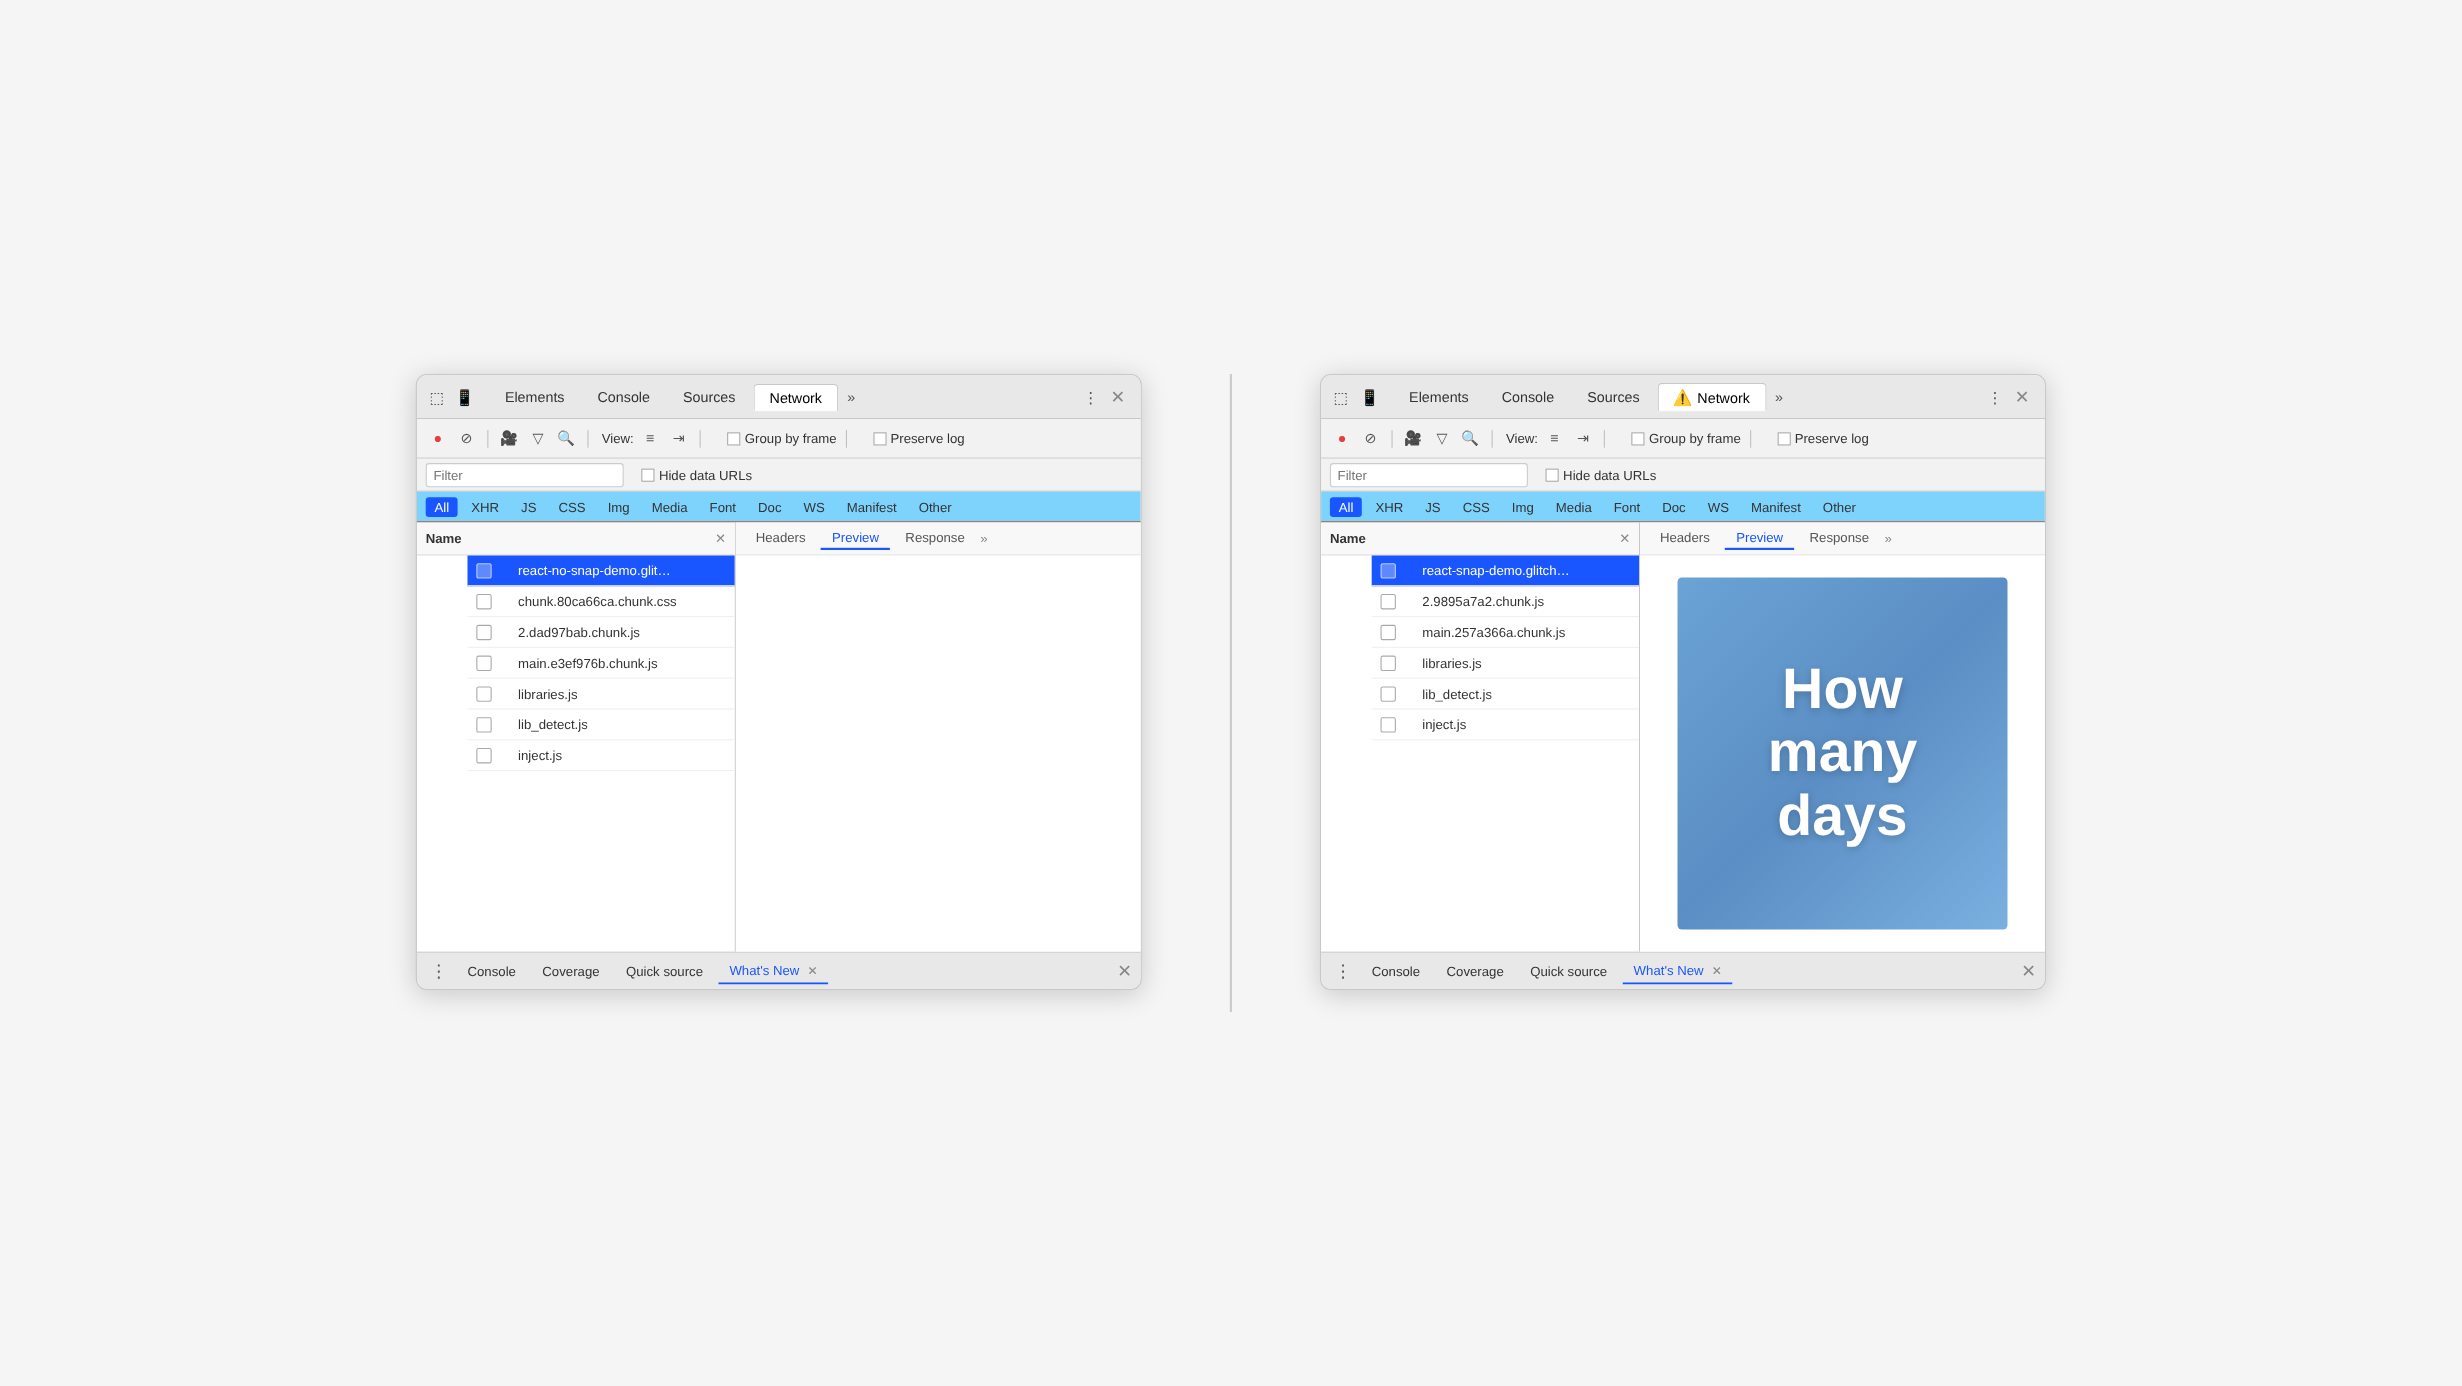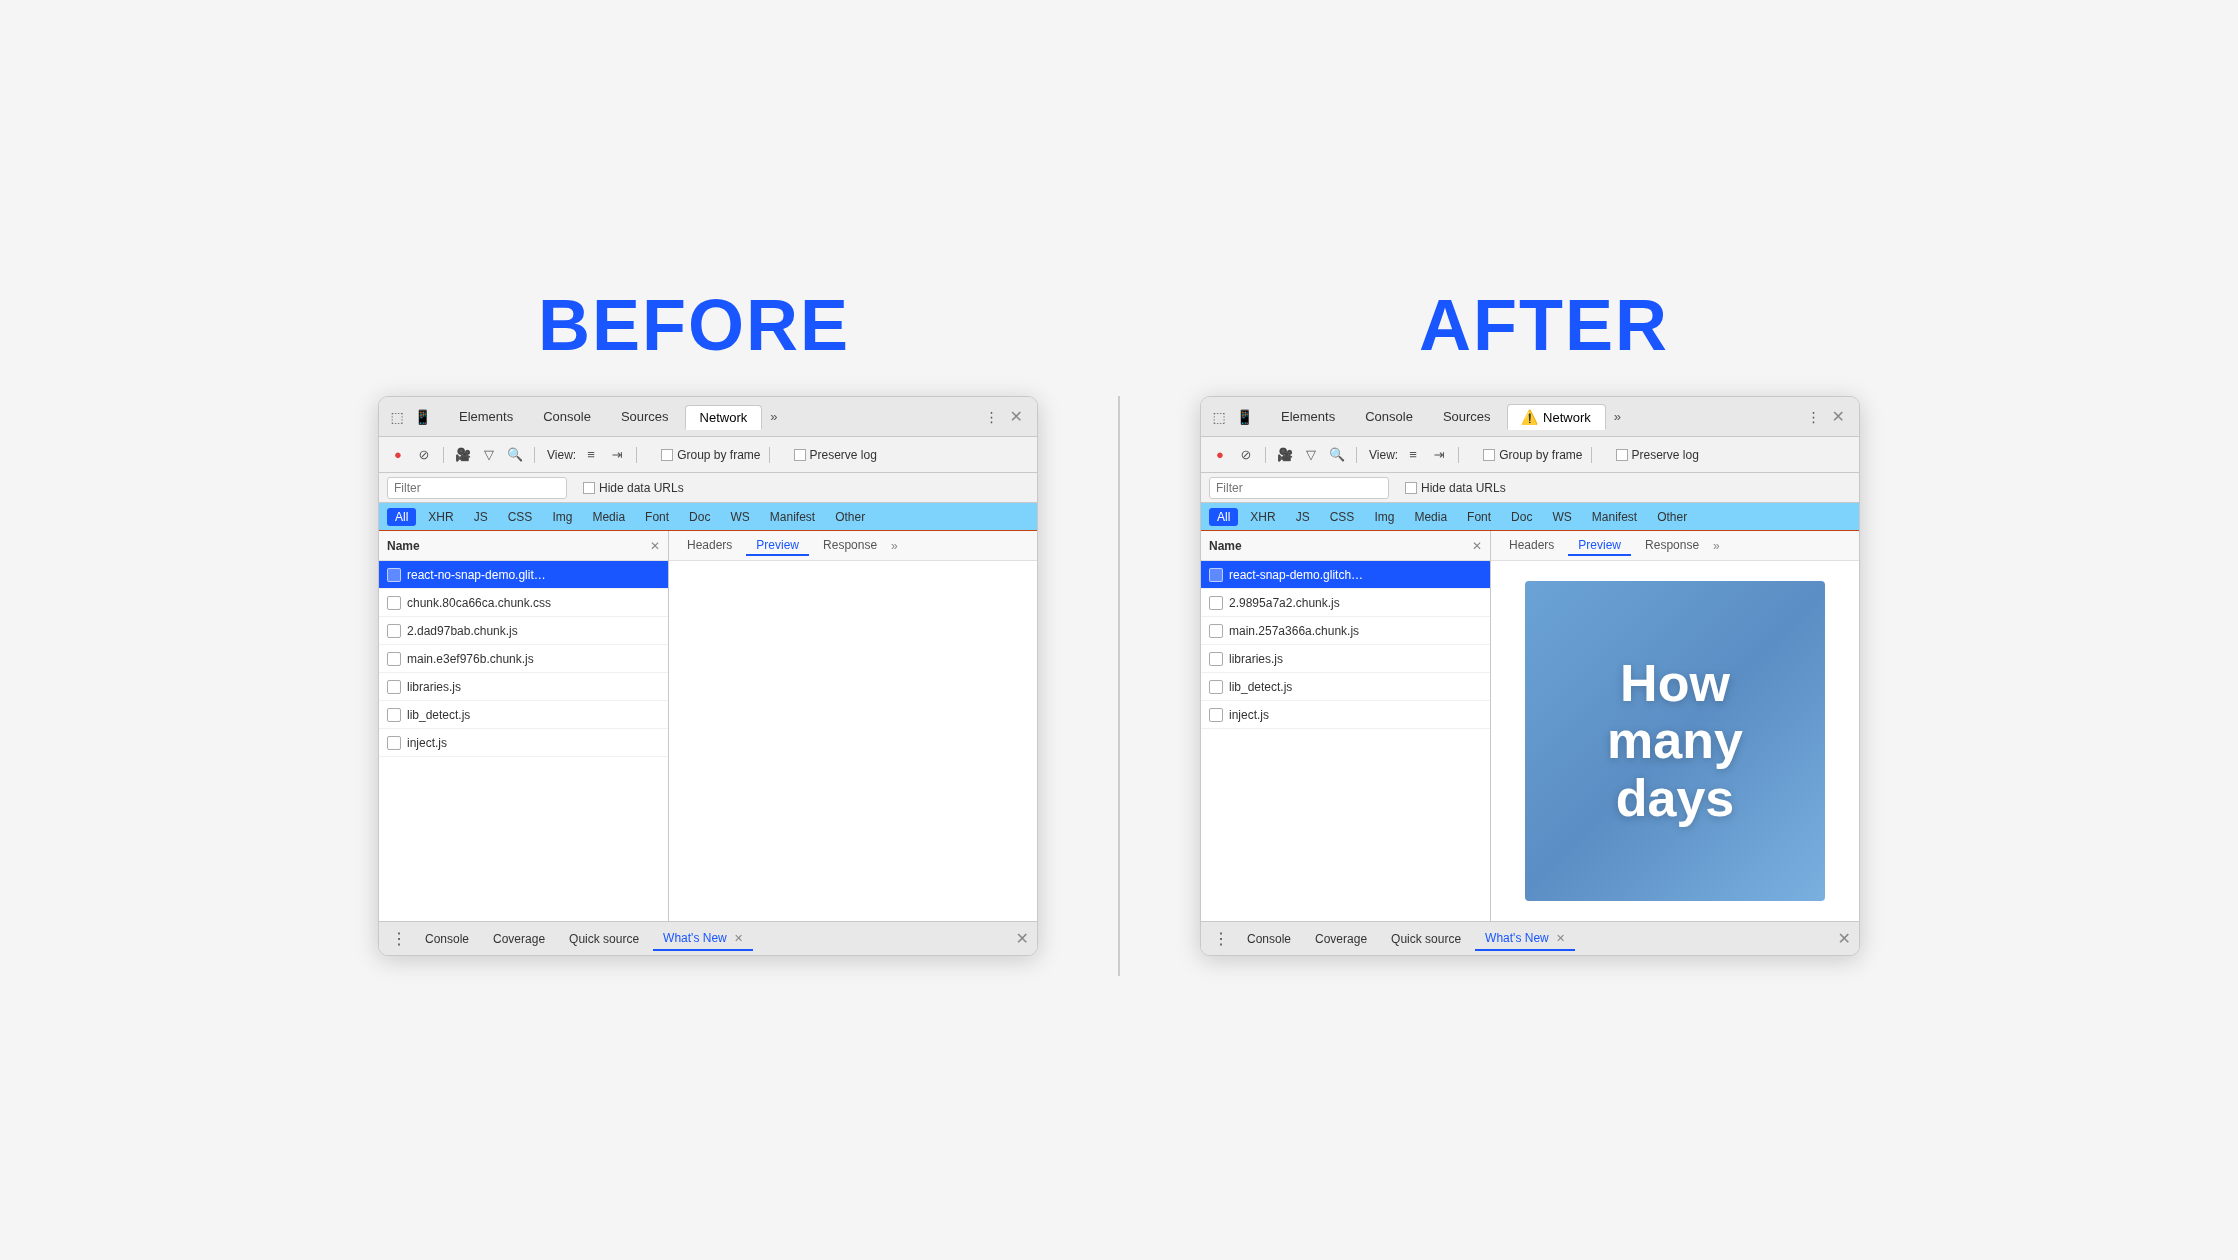--- a/index.html
+++ b/index.html
@@ -290,21 +290,22 @@
       cursor: pointer;
     }
 
     .file-row {
       display: flex;
       align-items: center;
       padding: 4px 8px;
       height: 28px;
       cursor: pointer;
       border-bottom: 1px solid #f0f0f0;
-      gap: 6px;
+      gap: 24px;
+      margin-left: 46px;
     }
 
     .file-row.selected {
       background: #1a56ff;
       color: #fff;
     }
 
     .file-icon {
       width: 14px;
       height: 14px;
@@ -460,28 +461,20 @@
       width: 2px;
       height: 580px;
       background: #ccc;
     }
   </style>
 </head>
 <body>
 
 <div class="page-wrapper">
 
-  <div class="labels-row">
-    <div style="width:660px;text-align:center;">
-      <span class="label-before">BEFORE</span>
-    </div>
-    <div style="width:660px;text-align:center;">
-      <span class="label-after">AFTER</span>
-    </div>
-  </div>
 
   <div class="devtools-row">
 
     <div class="devtools">
 
       <div class="tab-bar">
         <div class="tab-bar-icons">
           <div class="tab-bar-icon">⬚</div>
           <div class="tab-bar-icon">📱</div>
         </div>

